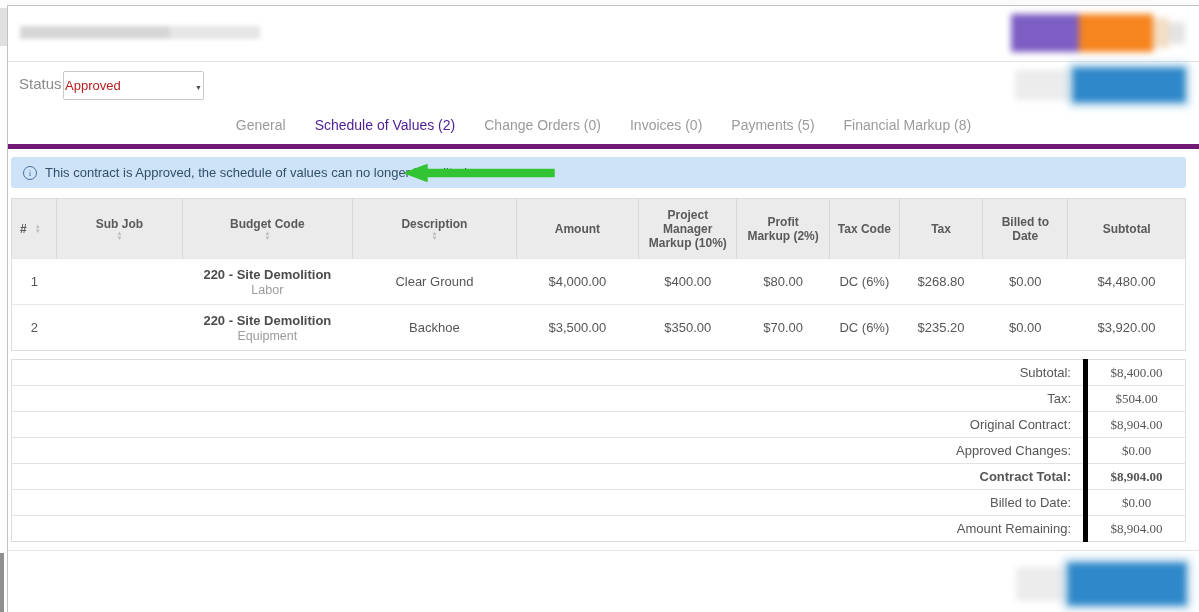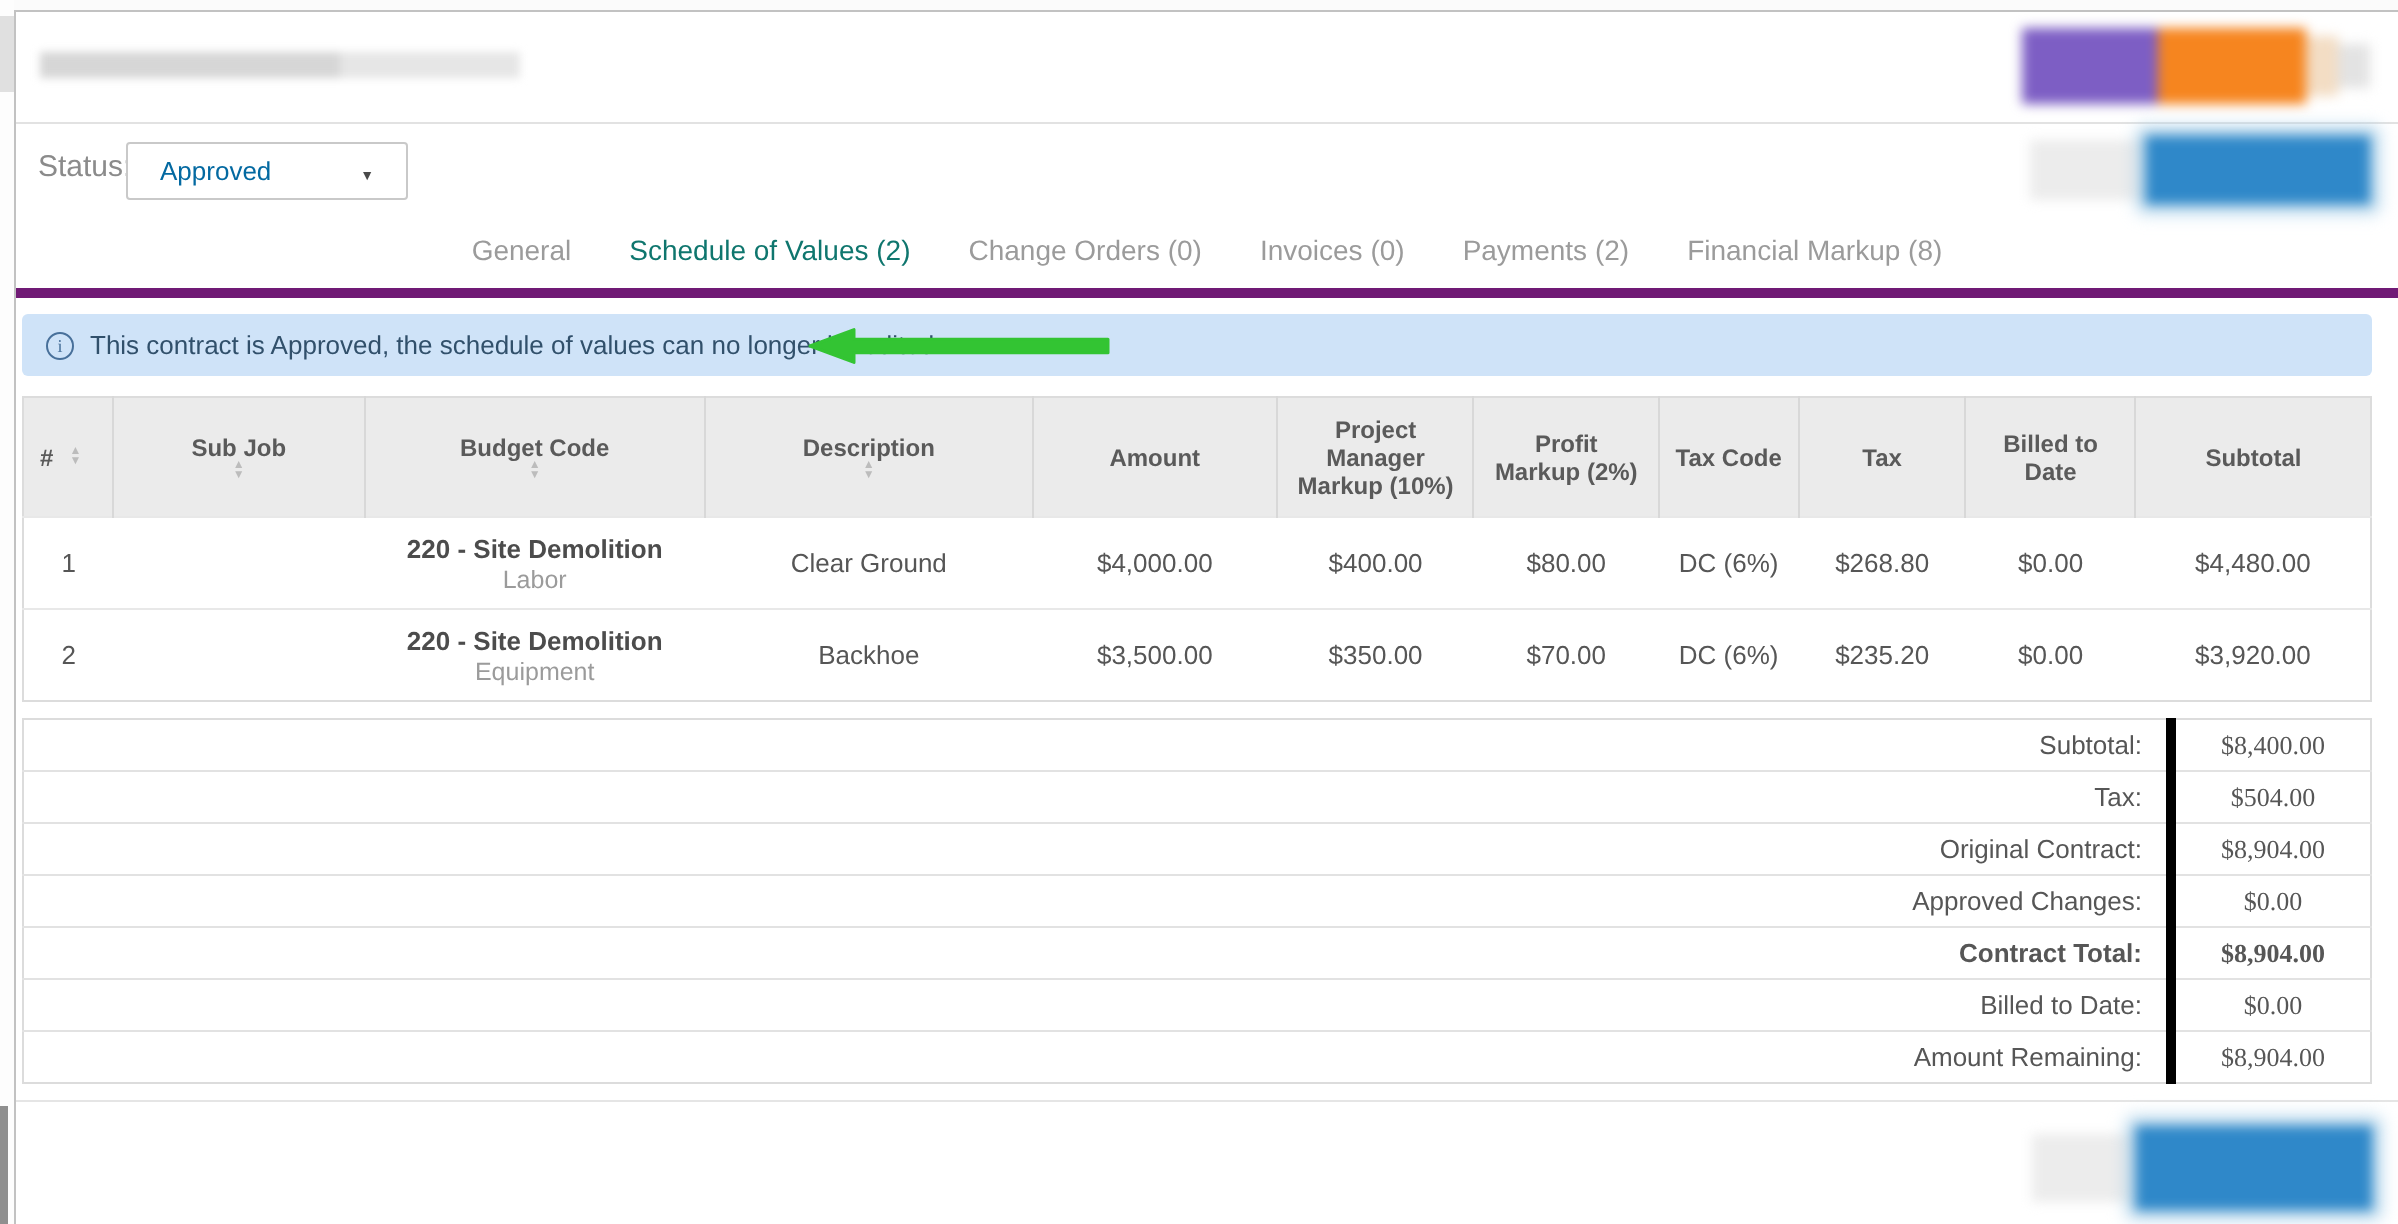--- a/index.html
+++ b/index.html
@@ -18,31 +18,31 @@
   .title-blur .seg2 { width:90px; height:13px; background:#e6e6e6; }
   .top-actions { position:absolute; right:14px; top:6px; height:42px; display:flex; align-items:center; filter:blur(3px); }
   .btn-purple { width:68px; height:38px; background:#7d5ec4; }
   .btn-orange { width:74px; height:38px; background:#f6851f; }
   .btn-tan    { width:16px; height:30px; background:#f3ddc4; }
   .btn-gray-s { width:16px; height:22px; background:#e3e3e3; }
 
   
   .status-row { position:relative; height:44px; }
   .status-label { position:absolute; left:11px; top:13px; font-size:15px; color:#8b8b8b; }
-  .status-select { position:absolute; left:55px; top:9px; width:141px; height:29px; border:1px solid #c9c9c9; border-radius:2px; background:#fff; display:flex; align-items:center; padding:0 16px; font-size:13px; color:#0369a1; cursor:pointer; }
+  .status-select { position:absolute; left:55px; top:9px; width:141px; height:29px; border:1px solid #c9c9c9; border-radius:2px; background:#fff; display:flex; align-items:center; padding:0 1px; font-size:13px; color:#b91c1c; cursor:pointer; }
   .status-select .caret { margin-left:auto; }
   .caret::after { content:"▼"; font-size:7px; color:#4a4a4a; }
   .status-actions { position:absolute; right:14px; top:6px; display:flex; align-items:center; filter:blur(3px); }
   .blur-gray { width:58px; height:30px; background:#ececec; }
   .blur-blue { width:112px; height:34px; background:#2f88c9; box-shadow:0 0 6px 4px #a8cfe8; }
 
   
   .tabs { height:43px; border-bottom:5px solid #701a75; display:flex; justify-content:center; align-items:center; gap:29px; font-size:14px; color:#9b9b9b; }
   .tab { cursor:pointer; white-space:nowrap; }
-  .tab.active { color:#0f766e; }
+  .tab.active { color:#4c1d95; }
 
   
   .content { padding:8px 13px 0 3px; }
 
   .banner { position:relative; height:31px; background:#cfe3f8; border-radius:3px; display:flex; align-items:center; padding-left:12px; font-size:13px; color:#31506b; margin-bottom:10px; }
   .info-icon { width:14px; height:14px; border:1px solid #48709a; border-radius:50%; display:inline-flex; align-items:center; justify-content:center; margin-right:8px; flex:0 0 14px; }
   .info-icon::before { content:"i"; font-size:9px; color:#48709a; font-family:"Liberation Serif", serif; }
   .arrow-svg { position:absolute; left:393px; top:7px; }
 
   
@@ -107,21 +107,21 @@
       <div class="blur-gray"></div>
       <div class="blur-blue"></div>
     </div>
   </div>
 
   <div class="tabs">
     <span class="tab">General</span>
     <span class="tab active">Schedule of Values (2)</span>
     <span class="tab">Change Orders (0)</span>
     <span class="tab">Invoices (0)</span>
-    <span class="tab">Payments (2)</span>
+    <span class="tab">Payments (5)</span>
     <span class="tab">Financial Markup (8)</span>
   </div>
 
   <div class="content">
 
     <div class="banner">
       <span class="info-icon"></span>
       <span>This contract is Approved, the schedule of values can no longer be edited</span>
       <svg class="arrow-svg" width="152" height="18" viewBox="0 0 152 18">
         <polygon points="1,9 23,0.8 23,5.6 150,5.6 150,12.4 23,12.4 23,17.2" fill="#33c433" stroke="#33c433" stroke-width="1.5" stroke-linejoin="round"></polygon>

